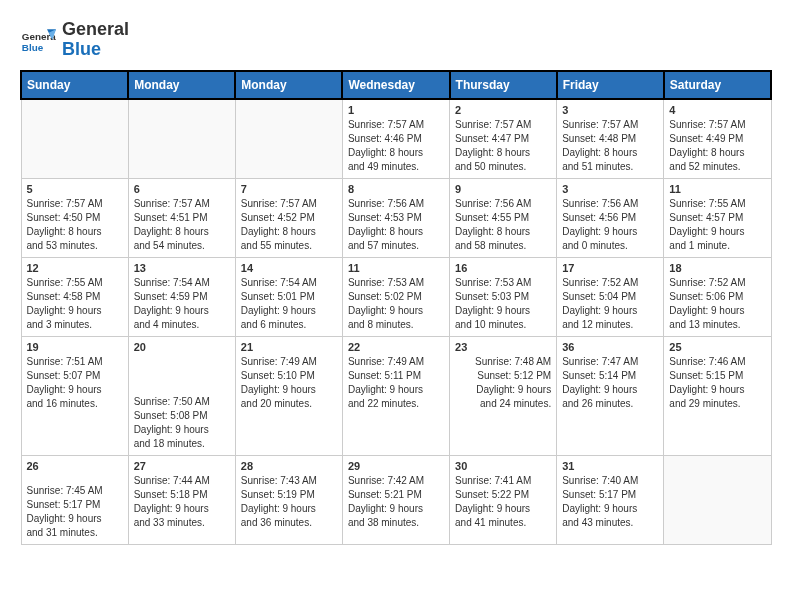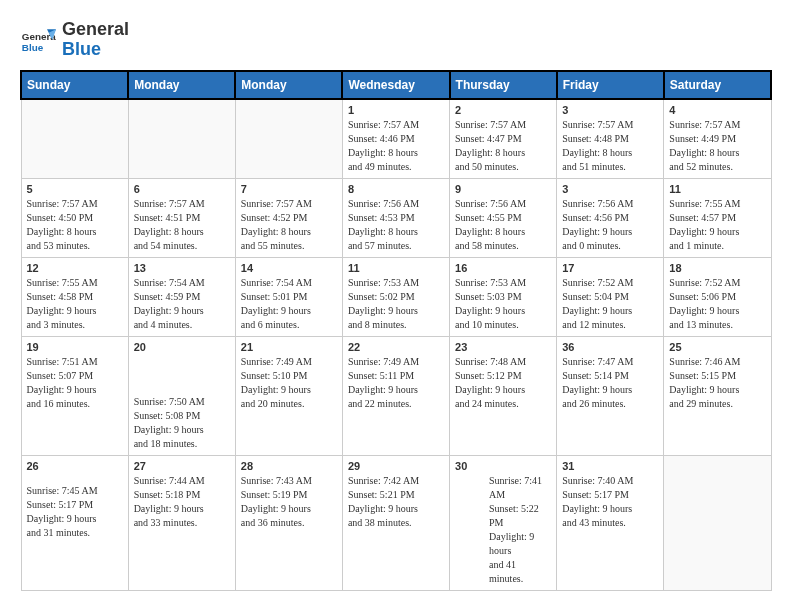--- a/index.html
+++ b/index.html
@@ -70,21 +70,20 @@
       font-size: 10px;
     }
     .day-num {
       font-weight: bold;
       font-size: 11px;
       margin-bottom: 2px;
     }
     .day-info {
       color: #333;
       line-height: 1.4;
-      font-family: Liberation Serif, serif;
     }
     .empty {
       background: #f9f9f9;
     }
   </style>
 </head>
 <body>
 
 <div class="header">
   <div class="logo">
@@ -279,21 +278,21 @@
         </td>
         <td>
           <div class="day-num">22</div>
           <div class="day-info" style="white-space: pre-line;">Sunrise: 7:49 AM
 Sunset: 5:11 PM
 Daylight: 9 hours
 and 22 minutes.</div>
         </td>
         <td>
           <div class="day-num">23</div>
-          <div class="day-info" style="white-space: pre-line;">Sunrise: 7:48 AM
+          <div class="day-info" style="white-space: pre-line; text-align: right;">Sunrise: 7:48 AM
 Sunset: 5:12 PM
 Daylight: 9 hours
 and 24 minutes.</div>
         </td>
         <td>
           <div class="day-num">36</div>
           <div class="day-info" style="white-space: pre-line;">Sunrise: 7:47 AM
 Sunset: 5:14 PM
 Daylight: 9 hours
 and 26 minutes.</div>
@@ -330,21 +329,21 @@
         </td>
         <td>
           <div class="day-num">29</div>
           <div class="day-info" style="white-space: pre-line;">Sunrise: 7:42 AM
 Sunset: 5:21 PM
 Daylight: 9 hours
 and 38 minutes.</div>
         </td>
         <td>
           <div class="day-num">30</div>
-          <div class="day-info" style="white-space: pre-line; margin-left: 34px;">Sunrise: 7:41 AM
+          <div class="day-info" style="white-space: pre-line;">Sunrise: 7:41 AM
 Sunset: 5:22 PM
 Daylight: 9 hours
 and 41 minutes.</div>
         </td>
         <td>
           <div class="day-num">31</div>
           <div class="day-info" style="white-space: pre-line;">Sunrise: 7:40 AM
 Sunset: 5:17 PM
 Daylight: 9 hours
 and 43 minutes.</div>

